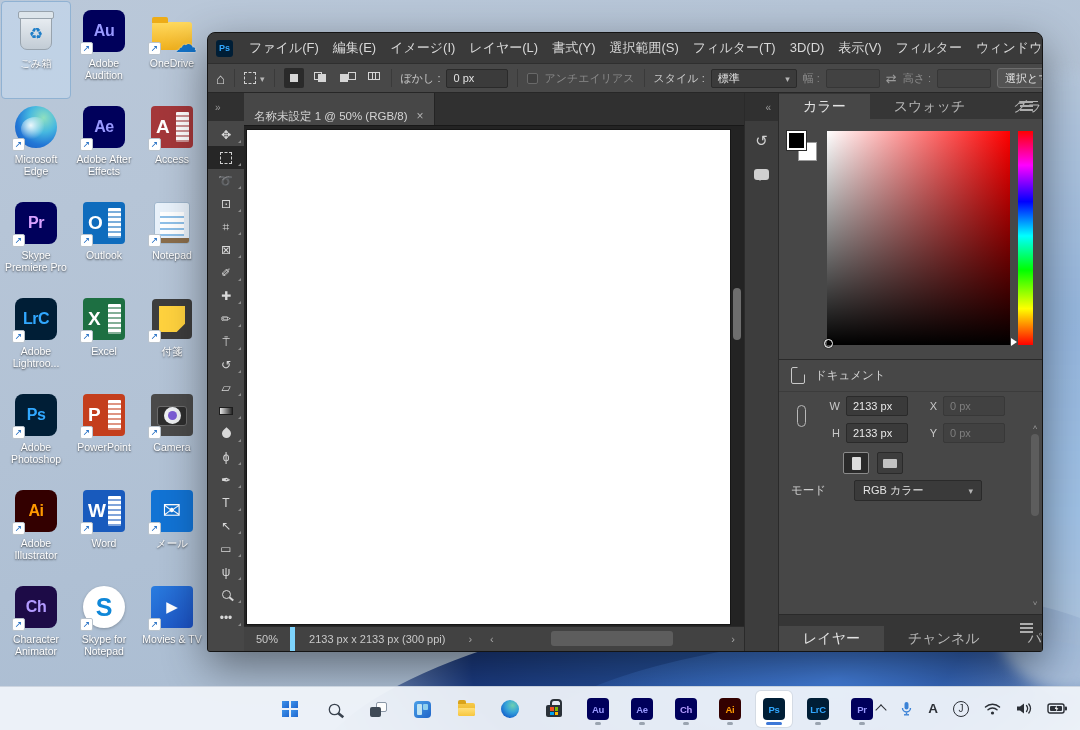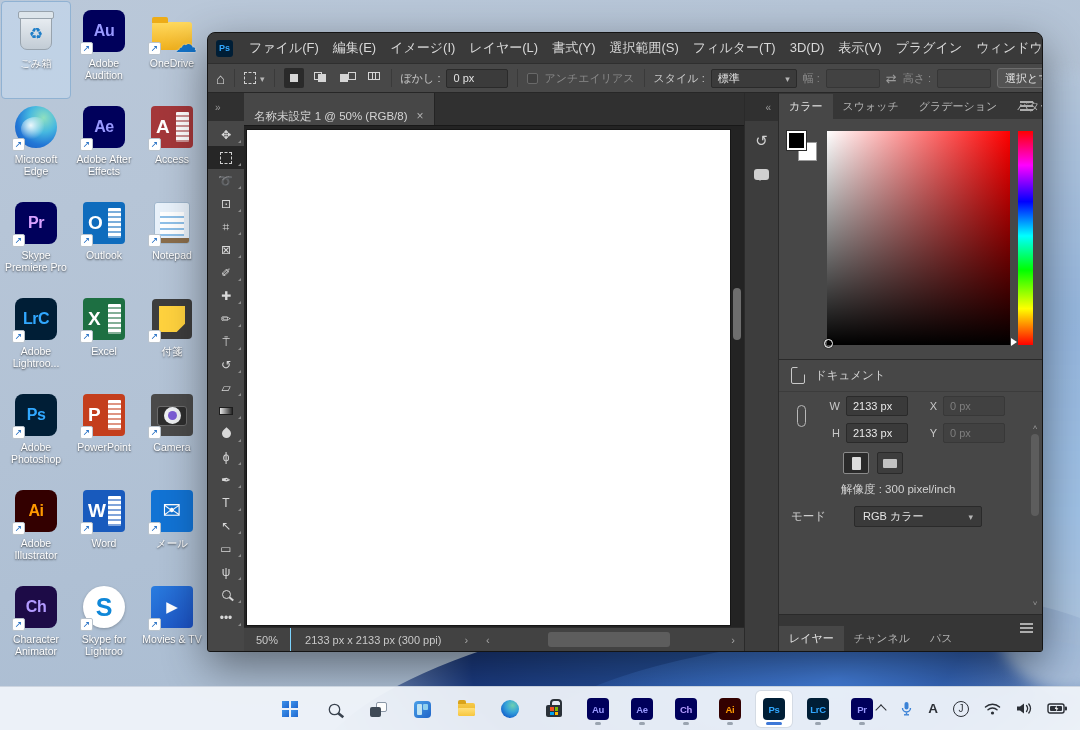--- a/index.html
+++ b/index.html
@@ -137,21 +137,21 @@
   .doc-tab{height:26px;background:#474747;color:#d4d4d4;font-size:11.5px;display:flex;align-items:flex-start;
       padding:16px 10px;gap:9px;border-right:1px solid #242424;white-space:nowrap}
   .tab-close::before{content:'×';color:#b0b0b0;font-size:12px}
   .canvas-area{flex:1;background:#232323;position:relative;border-top:1px solid #181818;min-height:0}
   .canvas{position:absolute;left:3px;top:4px;right:14px;bottom:2px;background:#fff;
       box-shadow:0 0 0 1px #161616}
   .vscroll{position:absolute;right:1px;top:4px;bottom:2px;width:11px}
   .vthumb{position:absolute;left:1px;top:158px;width:8px;height:52px;background:#6e6e6e;border-radius:4px}
   .statusbar{flex:0 0 24px;background:#424242;border-top:1px solid #2a2a2a;display:flex;align-items:center;
       font-size:11px;color:#c9c9c9}
-  .zoom-box{padding:0 12px;border-right:1px solid #7dd3fc;height:100%;display:flex;align-items:center}
+  .zoom-box{padding:6px 12px;border-right:5px solid #7dd3fc;height:100%;display:flex;align-items:flex-end}
   .dims{padding:0 14px;white-space:nowrap}
   .sb-ar{color:#a5a5a5;padding:0 9px;font-size:11px}
   .ar-r::before{content:'›'}
   .ar-l::before{content:'‹'}
   .hscroll{flex:1;position:relative;height:100%}
   .hthumb{position:absolute;left:22%;top:4px;height:15px;width:122px;background:#5d5d5d;border-radius:3px}
 
   .dock-col{width:34px;background:#3d3d3d;display:flex;flex-direction:column;align-items:center;
       border-left:1px solid #2a2a2a;flex:0 0 34px}
   .dock-top{height:28px;width:100%;background:#303030;color:#9a9a9a;font-size:10px;display:flex;
@@ -161,21 +161,21 @@
       color:#d0d0d0;font-size:15px}
   .bubble{width:15px;height:11px;background:#cfcfcf;border-radius:3px;position:relative;display:block}
   .bubble::after{content:'';position:absolute;left:3px;bottom:-4px;border:3px solid transparent;
       border-top:4px solid #cfcfcf}
 
   .panels-col{width:264px;display:flex;flex-direction:column;background:#474747;
       border-left:1px solid #2a2a2a;flex:0 0 264px}
   .panel-tabs{height:36px;background:#363636;display:flex;align-items:flex-end;position:relative;
       flex:0 0 26px}
   .tabs-flex{display:flex;align-items:flex-end;height:100%}
-  .ptab{height:25px;padding:0 10px;font-size:11px;color:#b5b5b5;display:flex;align-items:center;
+  .ptab{height:25px;padding:0 24px;font-size:14px;color:#b5b5b5;display:flex;align-items:center;
       white-space:nowrap}
   .ptab.active{background:#474747;color:#e3e3e3}
   .hmenu{position:absolute;right:9px;top:12px;width:13px;height:2px;background:#adadad;
       box-shadow:0 -4px 0 #adadad,0 4px 0 #adadad}
 
   .color-panel{flex:0 0 266px;display:flex;flex-direction:column}
   .color-body{flex:1;display:flex;padding:12px 9px 14px 6px;gap:8px}
   .fgbg{width:34px;position:relative;flex:0 0 34px}
   .fg{position:absolute;left:2px;top:0;width:19px;height:19px;background:#000;border:2px solid #fff;
       outline:1px solid #2b2b2b;z-index:2}
@@ -441,21 +441,21 @@
         <span class="adtile" style="background:#1d0b47;color:#b39bff">Ch</span>
         <span class="sc">↗</span>
       </div>
       <div class="dlabel">Character Animator</div>
     </div>
     <div class="dicon">
       <div class="tile">
         <span class="skype">S</span>
         <span class="sc">↗</span>
       </div>
-      <div class="dlabel">Skype for Lightroo</div>
+      <div class="dlabel">Skype for Notepad</div>
     </div>
     <div class="dicon">
       <div class="tile">
         <span class="movtile">▶</span>
         <span class="sc">↗</span>
       </div>
       <div class="dlabel">Movies &amp; TV</div>
     </div>
   </div>
 
@@ -465,21 +465,21 @@
     <div class="menubar" id="menubar">
         <span class="menu-item">ファイル(F)</span>
         <span class="menu-item">編集(E)</span>
         <span class="menu-item">イメージ(I)</span>
         <span class="menu-item">レイヤー(L)</span>
         <span class="menu-item">書式(Y)</span>
         <span class="menu-item">選択範囲(S)</span>
         <span class="menu-item">フィルター(T)</span>
         <span class="menu-item">3D(D)</span>
         <span class="menu-item">表示(V)</span>
-        <span class="menu-item">プラグイン</span>
+        <span class="menu-item">フィルター</span>
         <span class="menu-item">ウィンドウ(W)</span>
         <span class="menu-item">ヘルプ(H)</span>
       </div>
 
   </div>
 
   <div class="optionsbar">
     <span class="home-icon"></span>
     <span class="vsep"></span>
     <span class="tool-preset">
@@ -677,21 +677,20 @@
           </div>
         </div>
         <div class="orient-row">
           <div class="orient-btn active">
               <i class="port"></i>
             </div>
           <div class="orient-btn">
               <i class="land"></i>
             </div>
         </div>
-        <div class="res-row">解像度 : 300 pixel/inch</div>
         <div class="mode-row">
           <span>モード</span>
           <div class="mode-select">
             <span>RGB カラー</span>
             <span class="caret"></span>
           </div>
         </div>
         <div class="pscroll">
           <span class="pa up"></span>
           <span class="pthumb"></span>

